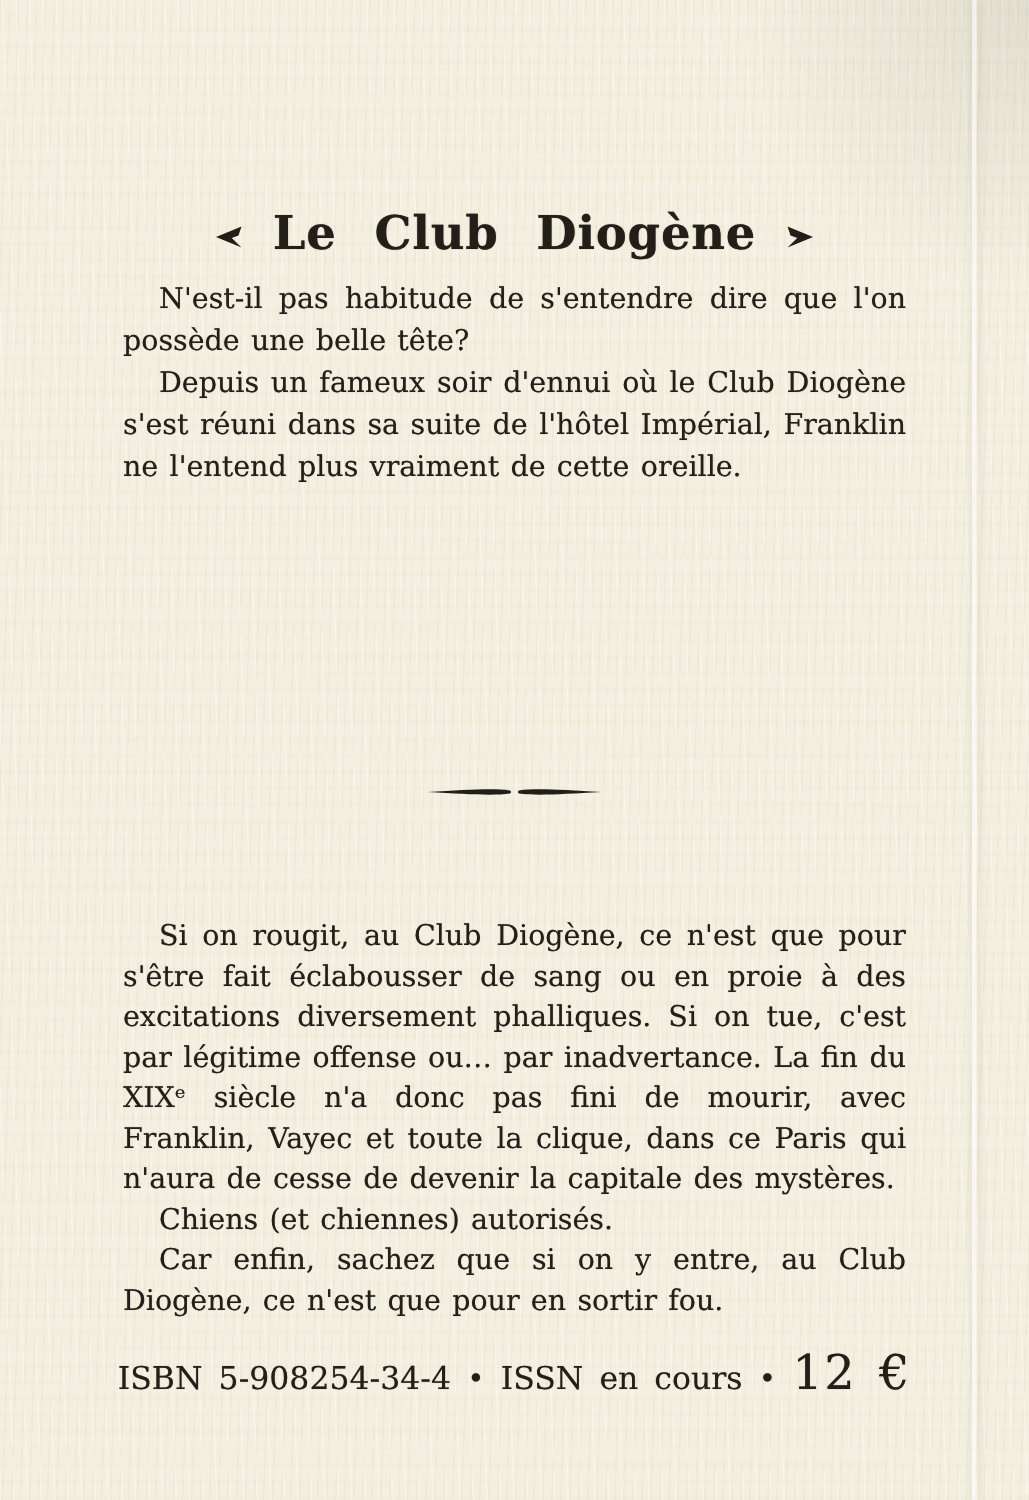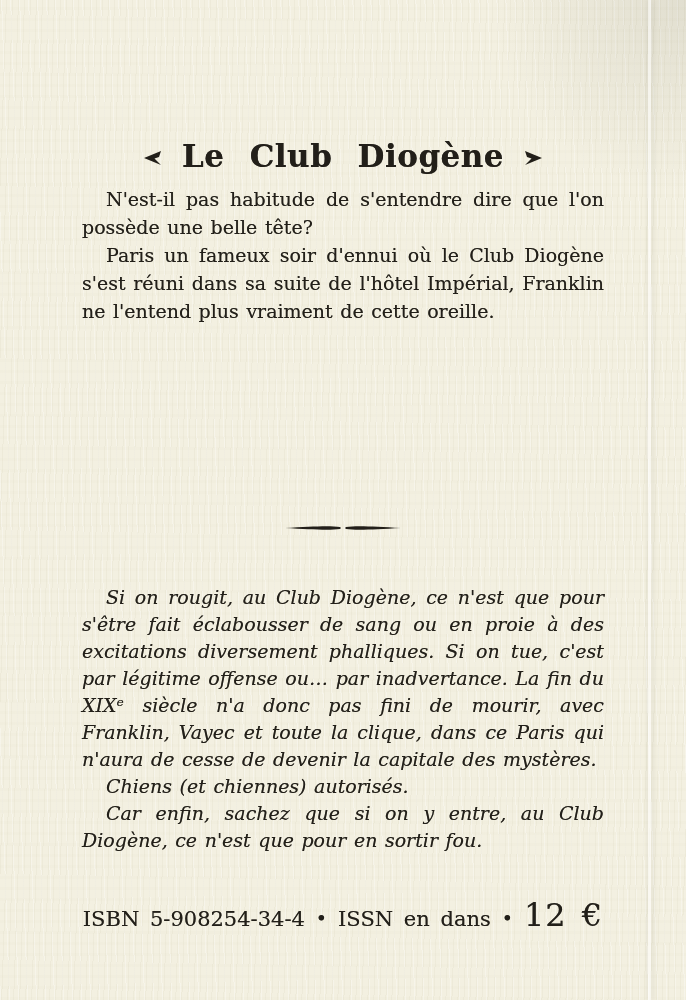--- a/index.html
+++ b/index.html
@@ -34,21 +34,21 @@
   .fleuron{width:20px;height:18px;flex:0 0 auto;margin-top:4px;}
   .fleuron path{fill:var(--ink,#221f19);}
   .textcol{
     position:absolute;left:82px;width:522px;
     font-size:19px;
     text-align:justify;
     text-shadow:0 0 0.5px rgba(34,31,25,0.6);
     word-spacing:1.5px;
   }
   .block-intro{top:185px;line-height:28px;}
-  .block-back{top:584px;line-height:27px;font-style:italic;}
+  .block-back{top:611px;line-height:27px;}
   .textcol p{margin:0;text-indent:24px;}
   .divider{
     position:absolute;top:522px;left:0;right:0;
     display:flex;justify-content:center;
   }
   .divider svg{width:120px;height:12px;}
   .divider path{fill:var(--ink,#221f19);}
   .footer{
     position:absolute;top:896px;left:0;right:0;
     text-align:center;
@@ -72,33 +72,33 @@
       <path d="M19,2 L2,9 L19,16 L12.5,9.6 L17,8 Z"></path>
     </svg>
     <div class="title">Le Club Diogène</div>
     <svg class="fleuron" viewBox="0 0 20 18" aria-hidden="true">
       <path d="M1,2 L18,9 L1,16 L7.5,9.6 L3,8 Z"></path>
     </svg>
   </div>
 
   <div class="textcol block-intro">
     <p>N'est-il pas habitude de s'entendre dire que l'on possède une belle tête?</p>
-    <p>Paris un fameux soir d'ennui où le Club Diogène s'est réuni dans sa suite de l'hôtel Impérial, Franklin ne l'entend plus vraiment de cette oreille.</p>
+    <p>Depuis un fameux soir d'ennui où le Club Diogène s'est réuni dans sa suite de l'hôtel Impérial, Franklin ne l'entend plus vraiment de cette oreille.</p>
   </div>
 
   <div class="divider">
     <svg viewBox="0 0 120 12" aria-hidden="true">
       <path d="M2,6 C28,4.6 46,3.4 57,5 C58,5.4 58,6.6 57,7 C46,8.6 28,7.4 2,6 Z"></path>
       <path d="M118,6 C92,4.6 74,3.4 63,5 C62,5.4 62,6.6 63,7 C74,8.6 92,7.4 118,6 Z"></path>
     </svg>
   </div>
 
   <div class="textcol block-back">
     <p>Si on rougit, au Club Diogène, ce n'est que pour s'être fait éclabousser de sang ou en proie à des excitations diversement phalliques. Si on tue, c'est par légitime offense ou… par inadvertance. La fin du XIXᵉ siècle n'a donc pas fini de mourir, avec Franklin, Vayec et toute la clique, dans ce Paris qui n'aura de cesse de devenir la capitale des mystères.</p>
     <p>Chiens (et chiennes) autorisés.</p>
     <p>Car enfin, sachez que si on y entre, au Club Diogène, ce n'est que pour en sortir fou.</p>
   </div>
 
   <div class="footer">
-    <span>ISBN 5-908254-34-4</span><span class="bullet">•</span><span>ISSN en dans</span><span class="bullet">•</span><span class="price">12 €</span>
+    <span>ISBN 5-908254-34-4</span><span class="bullet">•</span><span>ISSN en cours</span><span class="bullet">•</span><span class="price">12 €</span>
   </div>
 
 </div>
 
 </body></html>

